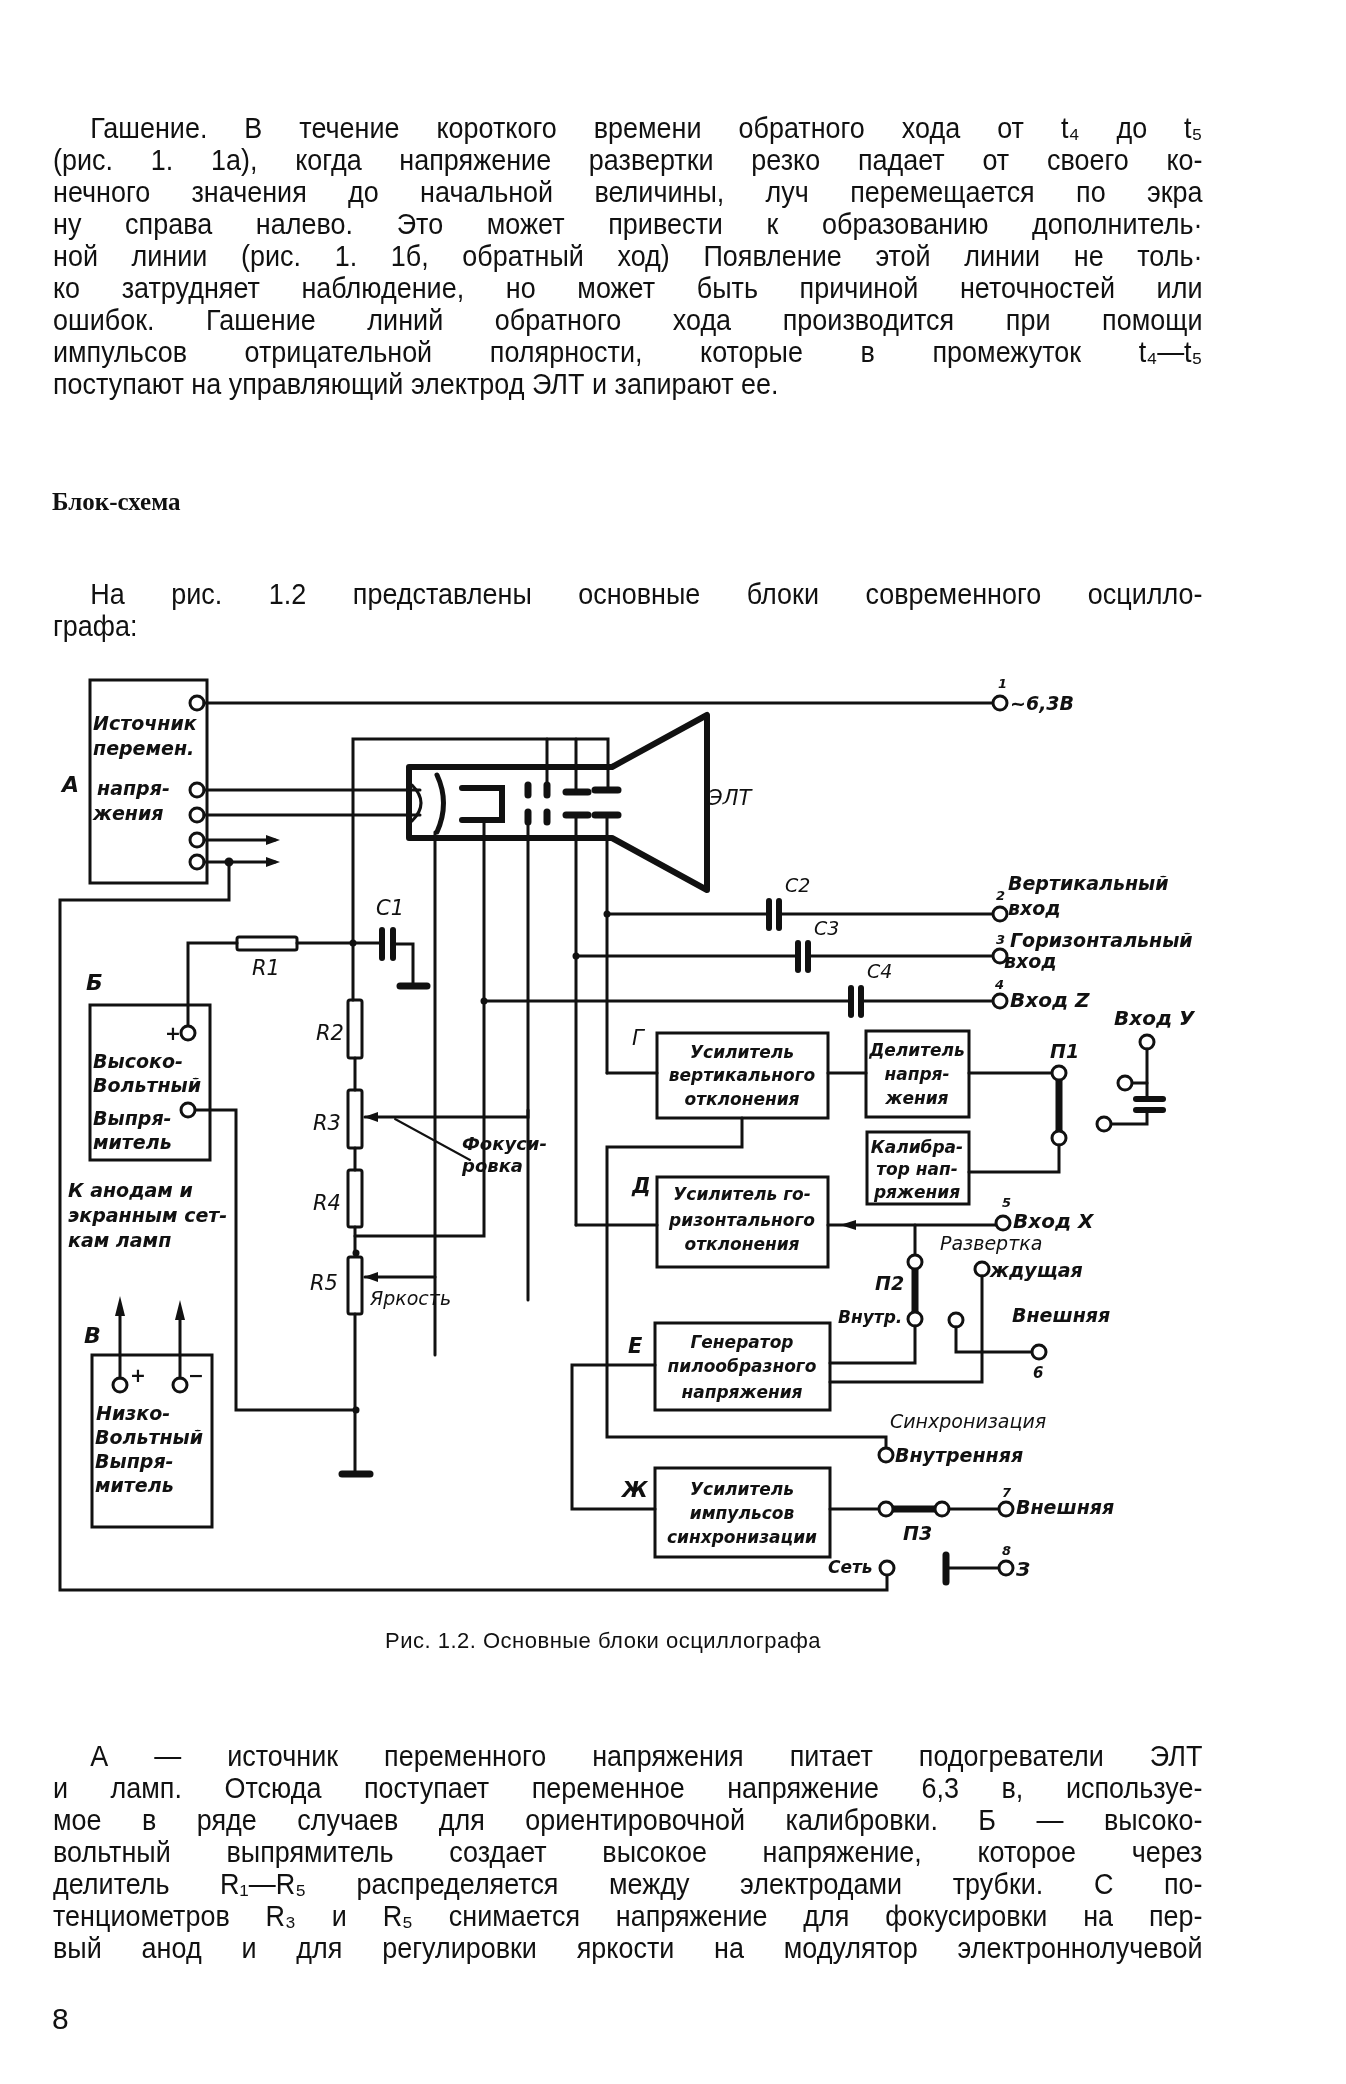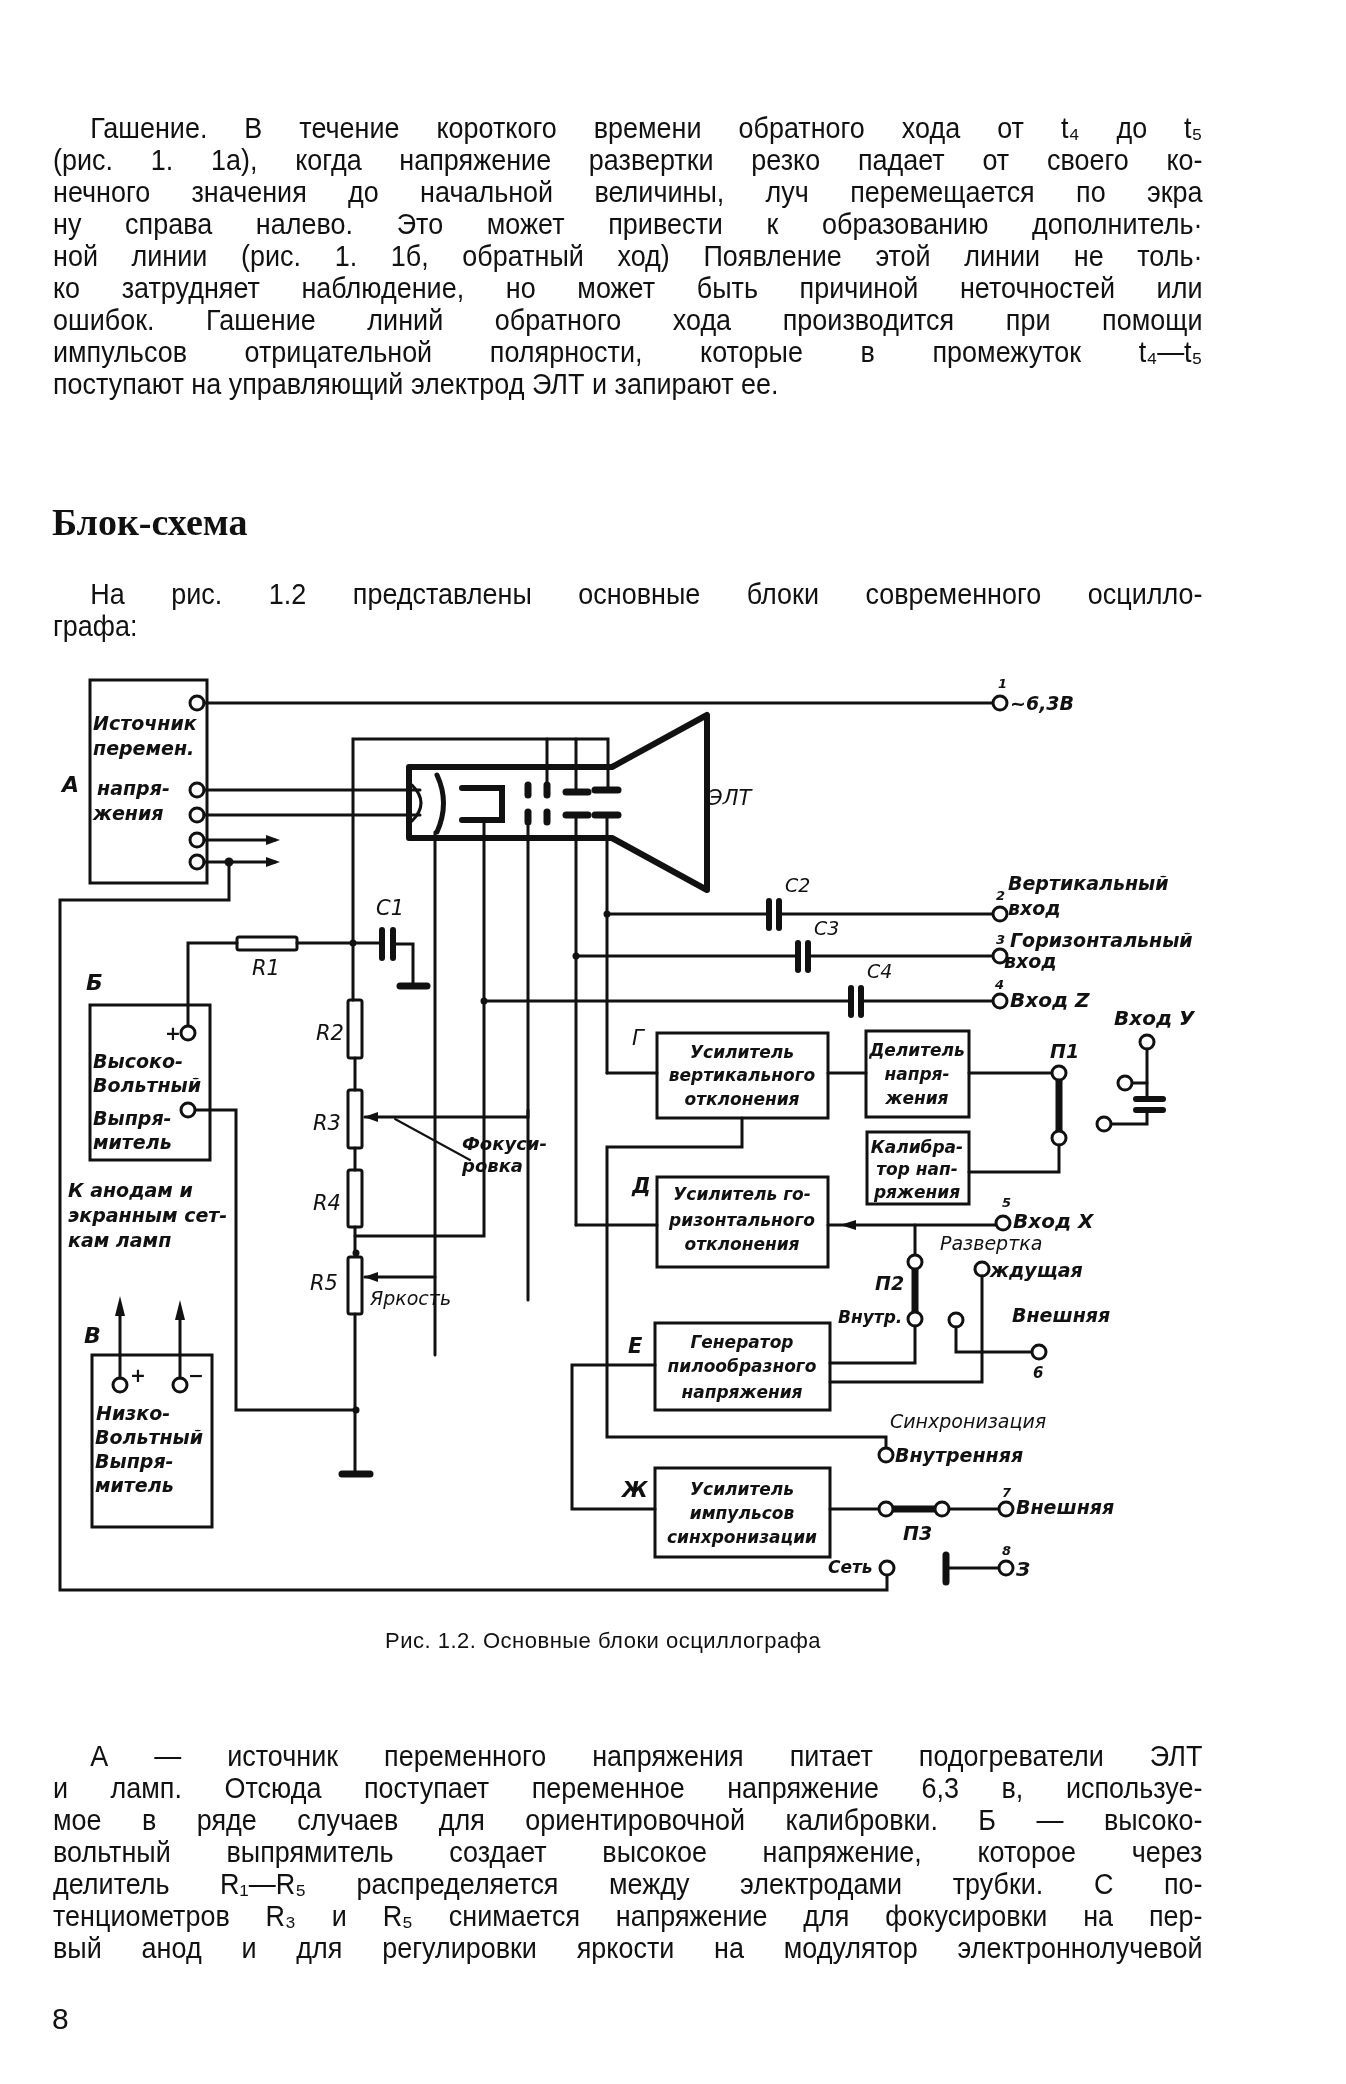--- a/index.html
+++ b/index.html
@@ -4,21 +4,21 @@
 <style>
   html,body{margin:0;padding:0;background:#fff;}
   body{width:1346px;height:2084px;position:relative;overflow:hidden;color:#111;
        font-family:"Liberation Serif","DejaVu Serif",serif;}
   .para{position:absolute;left:53px;width:1150px;font-size:29px;line-height:32px;
         text-align:justify;font-family:"Liberation Sans Narrow","Liberation Sans",sans-serif;
         transform:scaleX(0.93);transform-origin:left top;}
   .line{display:block;height:32px;white-space:nowrap;text-align-last:justify;text-align:justify;width:1236px;}
   .line.last{text-align-last:left;}
   .indent{padding-left:40px;width:1196px;}
-  #heading{position:absolute;left:52px;top:500px;font-size:38px;font-weight:bold;
+  #heading{position:absolute;left:52px;top:488px;font-size:25px;font-weight:bold;
            font-family:"Liberation Serif",serif;}
   #caption{position:absolute;left:0;width:1206px;top:1628px;text-align:center;font-size:22px;
            letter-spacing:0.5px;font-family:"Liberation Sans",sans-serif;}
   #pagenum{position:absolute;left:52px;top:2002px;font-size:30px;font-family:"Liberation Sans",sans-serif;}
   svg#diagram{position:absolute;left:0;top:0;}
   .dl{font-family:"DejaVu Sans",sans-serif;font-style:italic;font-weight:bold;fill:#111;}
 </style>
 </head>
 <body>
 

